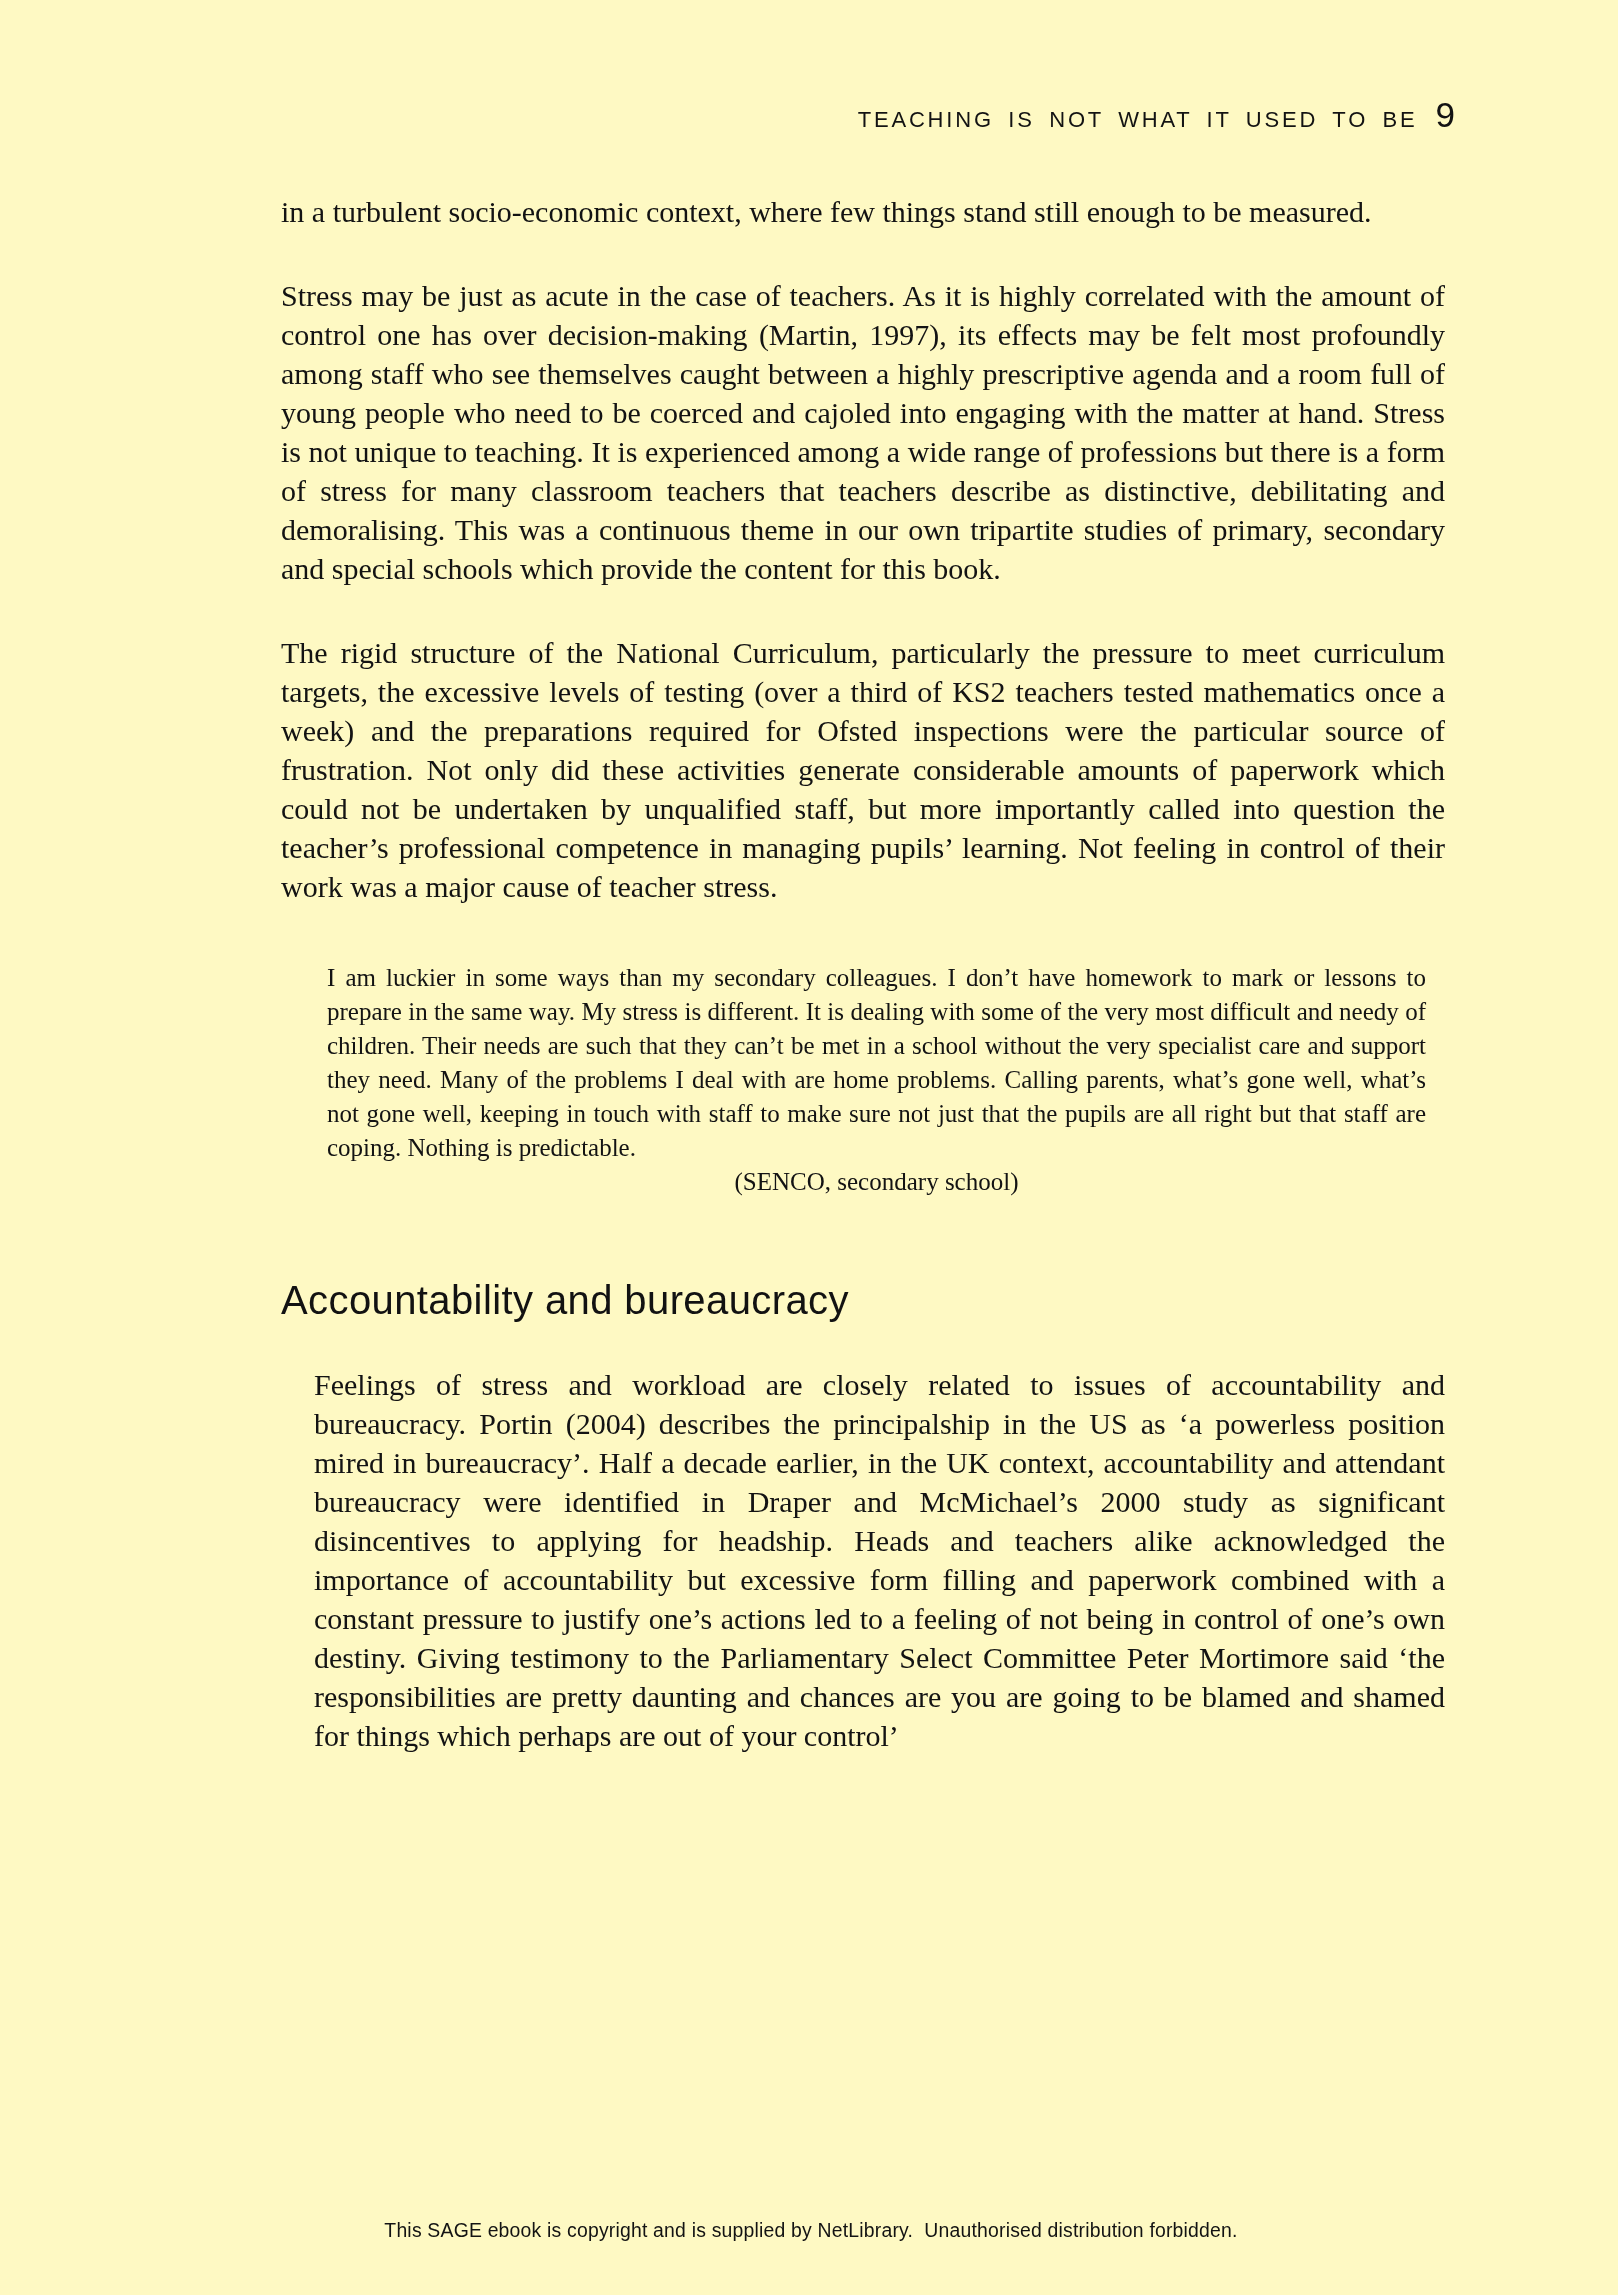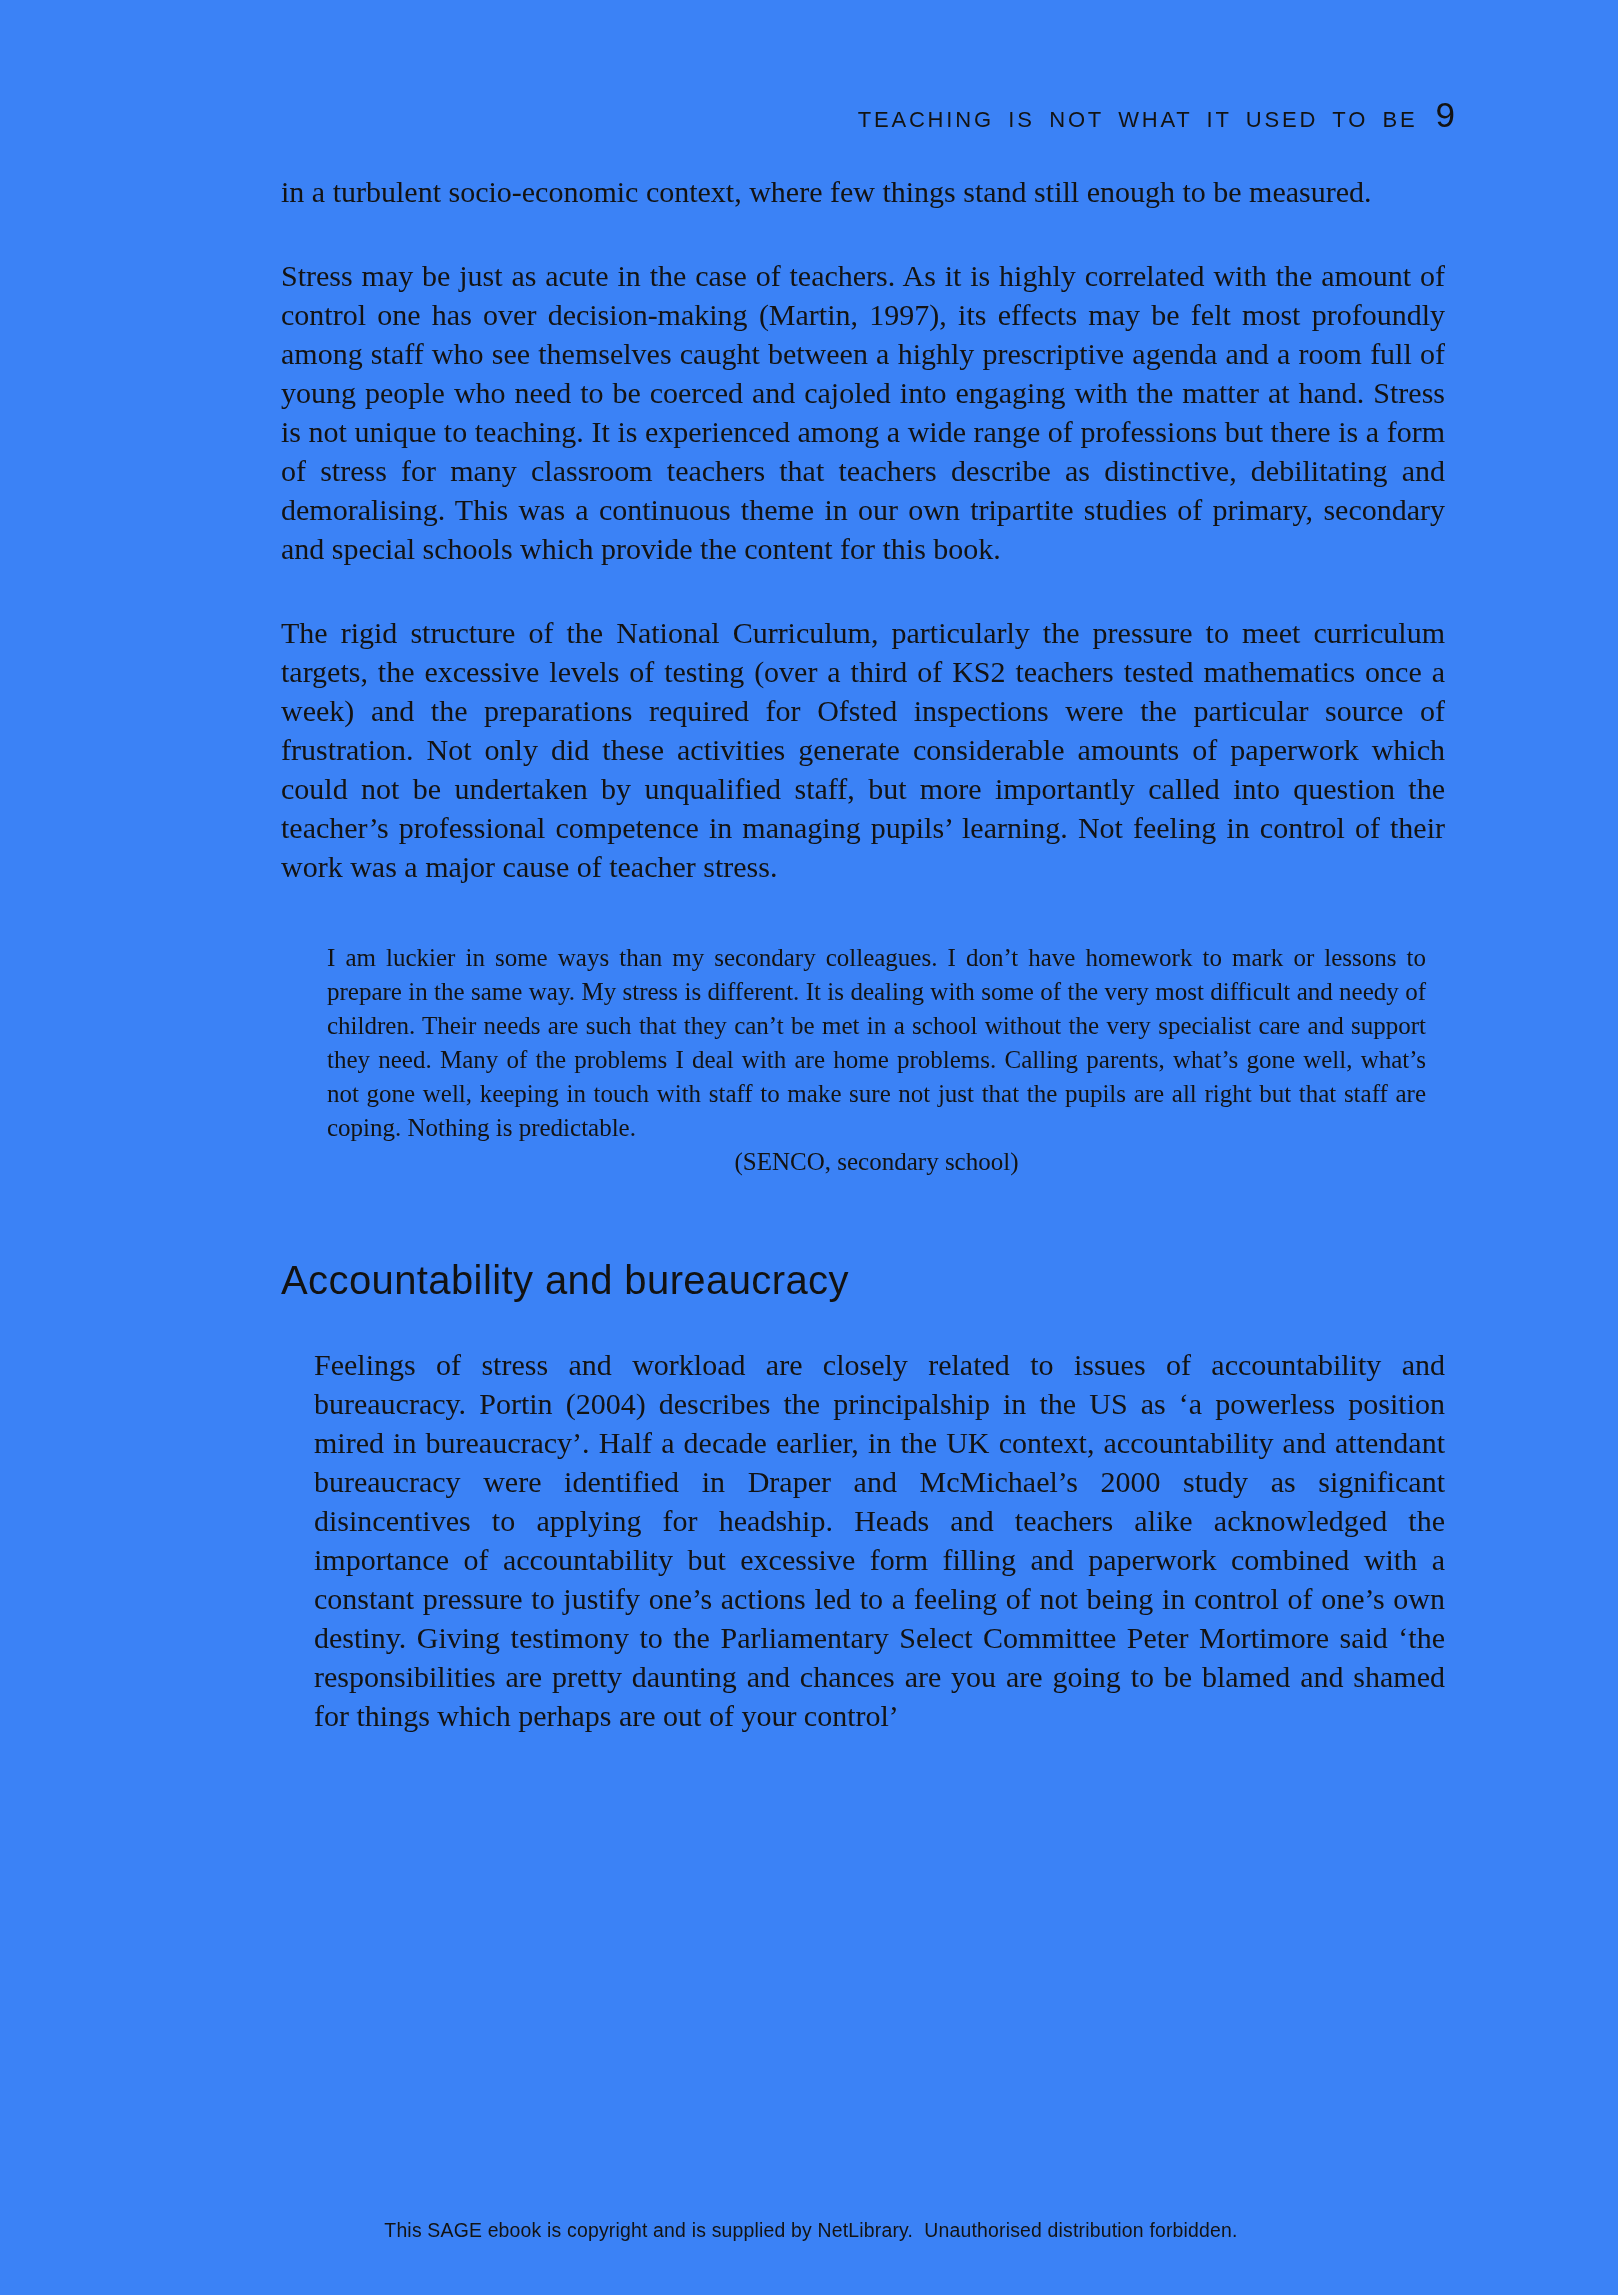--- a/index.html
+++ b/index.html
@@ -4,21 +4,21 @@
 <style>
   html, body {
     margin: 0;
     padding: 0;
     background: #ffffff;
   }
   .page {
     position: relative;
     width: 1618px;
     height: 2295px;
-    background: #3b82f6;
+    background: #fef9c3;
     color: #121212;
     overflow: hidden;
   }
 
   
   .running-head {
     position: absolute;
     top: 95px;
     right: 163px;
     display: flex;
@@ -36,21 +36,21 @@
   }
   .rh-page {
     font-size: 35px;
     font-weight: 400;
   }
 
   
   .content {
     position: absolute;
     left: 281px;
-    top: 172px;
+    top: 192px;
     width: 1164px;
     font-family: "Liberation Serif", serif;
     font-size: 30px;
     line-height: 39px;
     text-align: justify;
     color: #131313;
   }
   .body-para {
     margin: 0 0 45px 0;
   }

